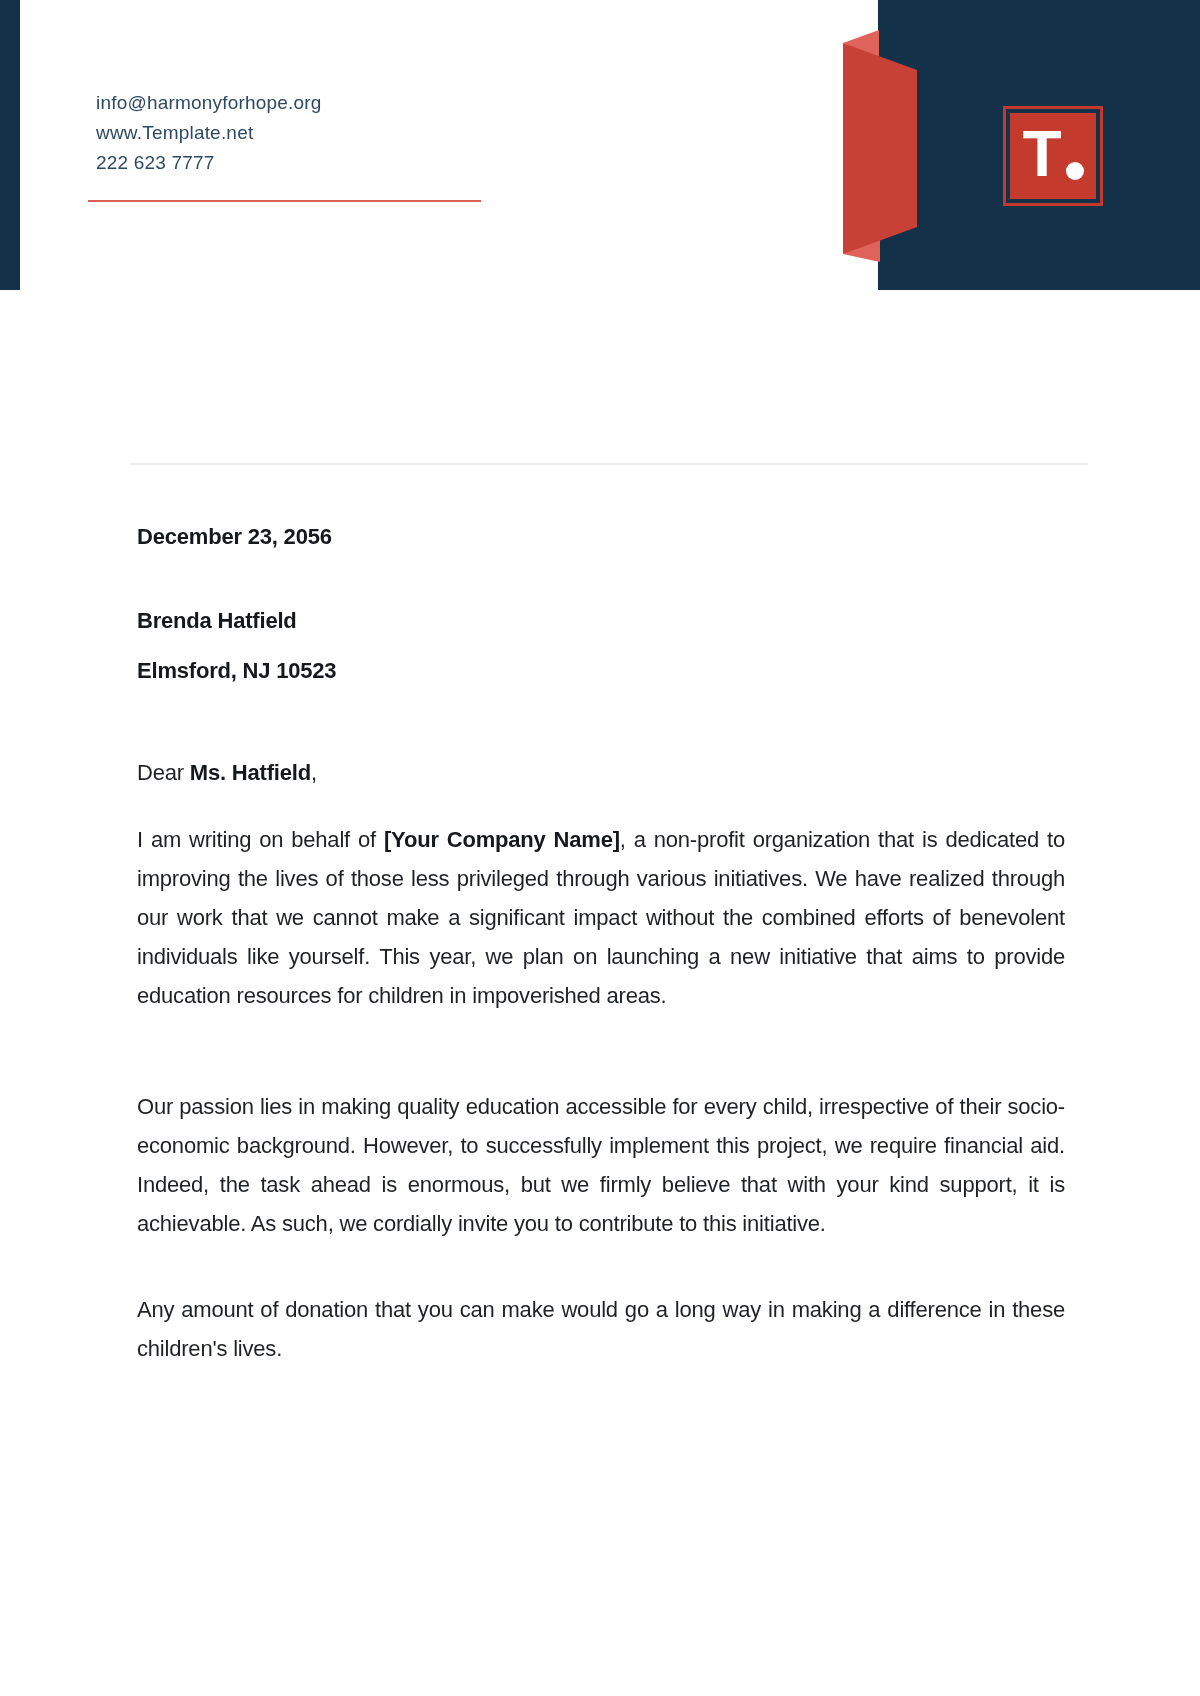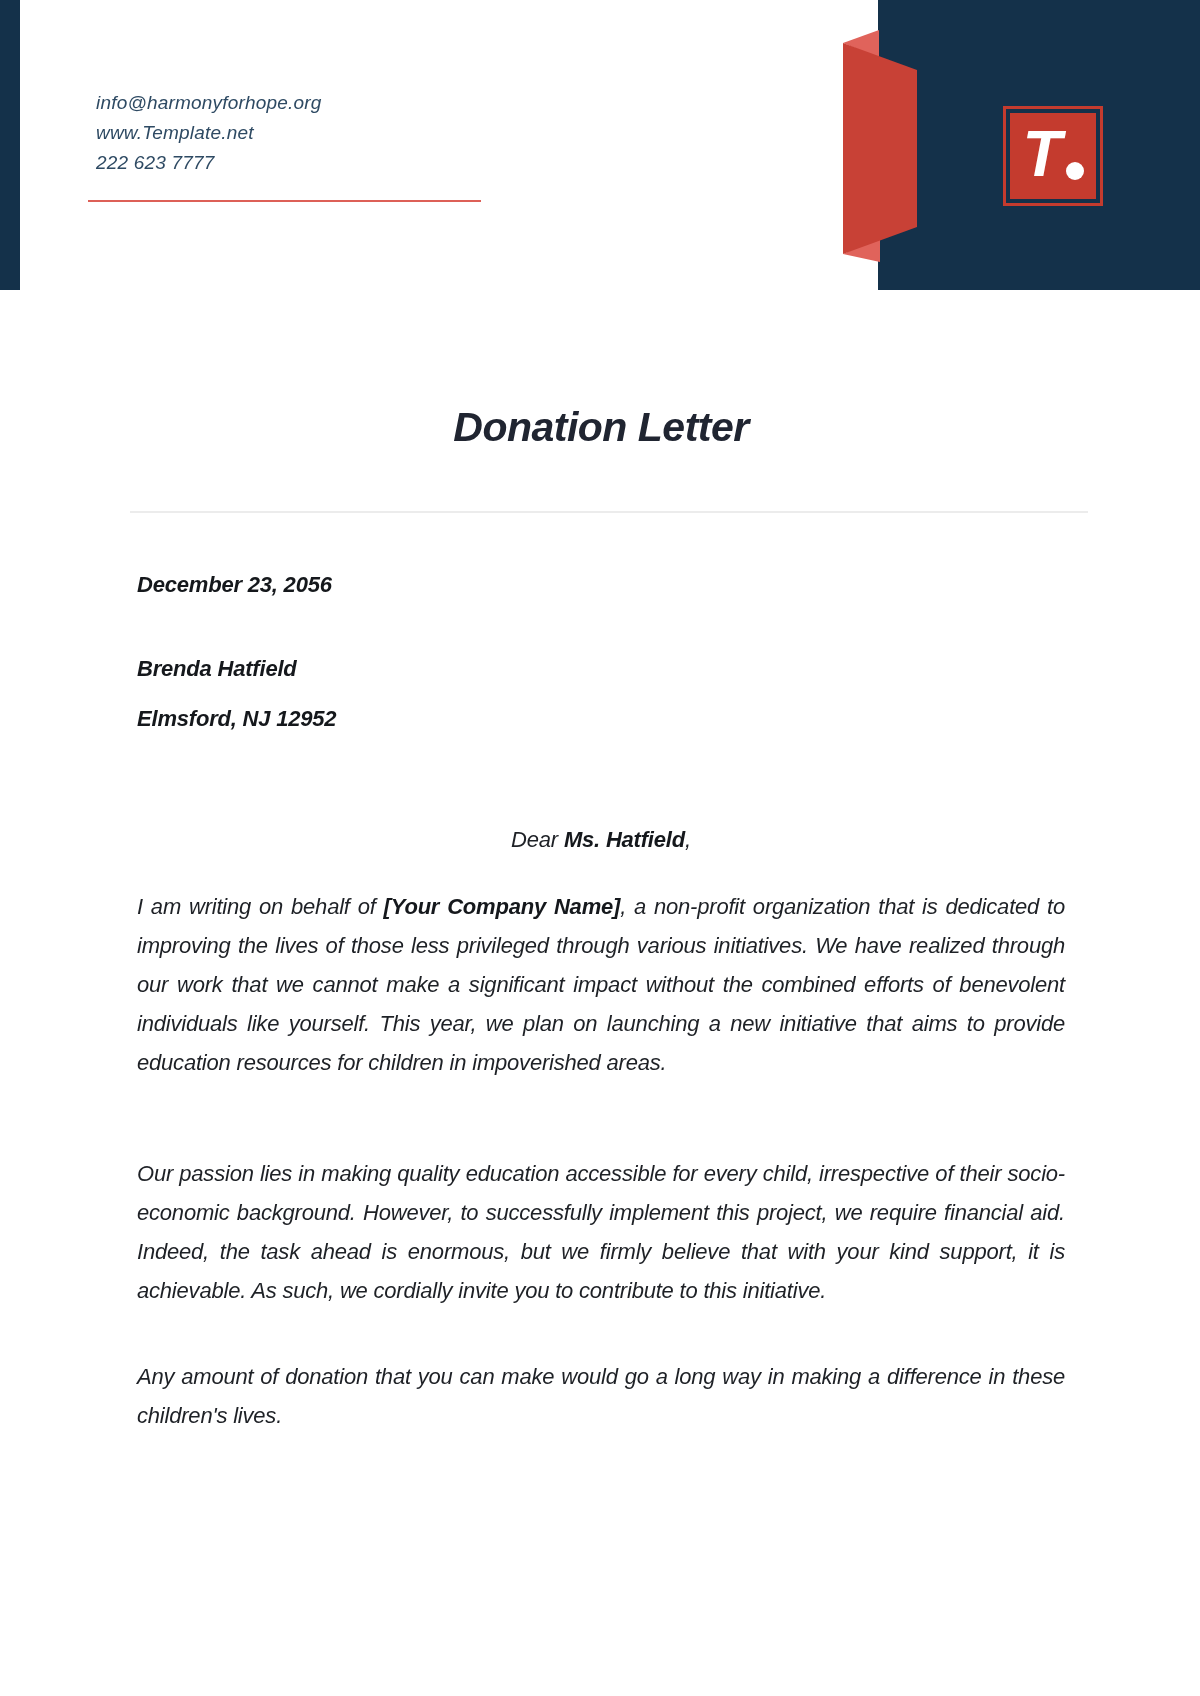--- a/index.html
+++ b/index.html
@@ -14,21 +14,20 @@
     --contact:#2e4a63;
   }
   *{margin:0;padding:0;box-sizing:border-box;}
   html,body{background:#ffffff;}
   body{font-family:"Liberation Sans", sans-serif;}
   .page{
     position:relative;
     width:1200px;height:1696px;
     background:#ffffff;
     overflow:hidden;
-    font-style:italic;
   }
   
   .left-bar{
     position:absolute;left:0;top:0;
     width:20px;height:290px;
     background:var(--navy);
   }
   .navy-panel{
     position:absolute;left:878px;top:0;
     width:322px;height:290px;
@@ -96,21 +95,21 @@
     margin:60px 0 0 -7px;
     width:958px;
     border:none;
   }
   .date-line{
     margin-top:52px;
     font-weight:700;color:var(--ink-bold);
   }
   .addr-1{margin-top:45px;font-weight:700;color:var(--ink-bold);}
   .addr-2,.addr-3{margin-top:11px;font-weight:700;color:var(--ink-bold);}
-  .salutation{margin-top:82px;text-align:center;}
+  .salutation{margin-top:63px;}
   .salutation b{color:var(--ink-bold);}
   .para{
     margin-top:28px;
     text-align:justify;
   }
   .para.gap-lg{margin-top:72px;}
   .para.gap-md{margin-top:47px;}
   .para b{color:var(--ink-bold);}
 </style>
 </head>
@@ -136,28 +135,27 @@
 
   <div class="logo">
     <div class="logo-inner">
       <span class="logo-letter">T</span>
       <span class="logo-dot"></span>
     </div>
   </div>
 
   <div class="content">
 
-    <div class="letter-title">Donation Letter</div>
 
     <div class="title-divider"></div>
 
     <div class="date-line">December 23, 2056</div>
 
     <div class="addr-1">Brenda Hatfield</div>
-    <div class="addr-3">Elmsford, NJ 12952</div>
+    <div class="addr-3">Elmsford, NJ 10523</div>
 
     <div class="salutation"><span>Dear </span><b>Ms. Hatfield</b><span>,</span></div>
 
     <div class="para"><span>I am writing on behalf of </span><b>[Your Company Name]</b><span>, a non-profit organization that is dedicated to improving the lives of those less privileged through various initiatives. We have realized through our work that we cannot make a significant impact without the combined efforts of benevolent individuals like yourself. This year, we plan on launching a new initiative that aims to provide education resources for children in impoverished areas.</span></div>
 
     <div class="para gap-lg">Our passion lies in making quality education accessible for every child, irrespective of their socio-economic background. However, to successfully implement this project, we require financial aid. Indeed, the task ahead is enormous, but we firmly believe that with your kind support, it is achievable. As such, we cordially invite you to contribute to this initiative.</div>
 
     <div class="para gap-md">Any amount of donation that you can make would go a long way in making a difference in these children's lives.</div>
 
   </div>

